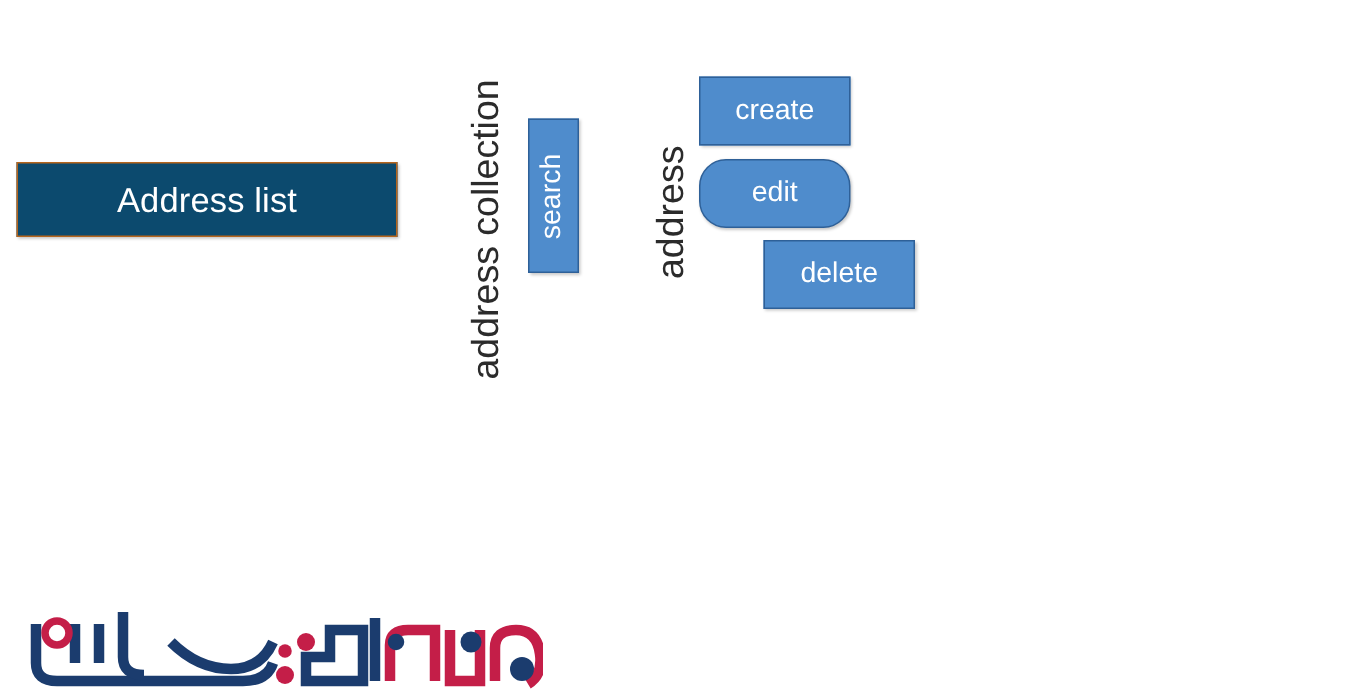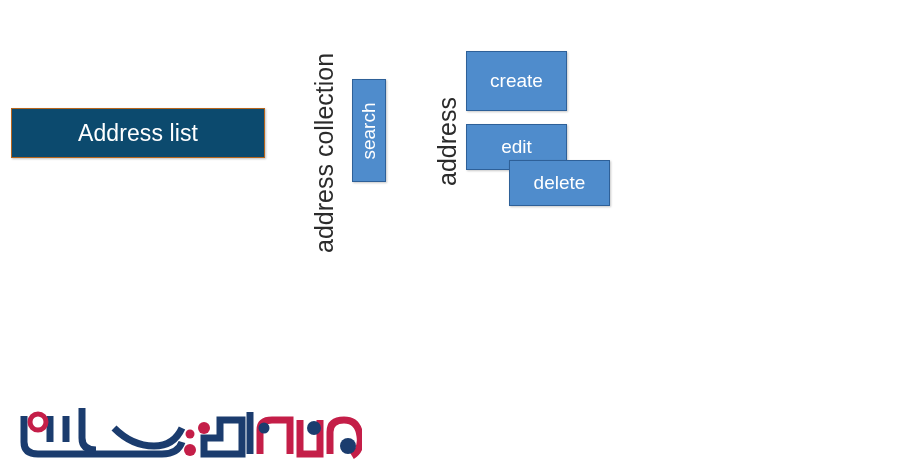--- a/index.html
+++ b/index.html
@@ -80,22 +80,22 @@
     top: 79px;
     width: 34px;
     height: 103px;
   }
   .node-search .vtext {
     transform: rotate(-90deg);
     white-space: nowrap;
     font-size: 19px;
   }
 
-  .node-create { left: 466px; top: 51px;  width: 101px; height: 60px; text-align: center; }
-  .node-edit   { left: 466px; top: 124px; width: 101px; height: 46px; }
+  .node-create { left: 466px; top: 51px;  width: 101px; height: 46px; text-align: center; }
+  .node-edit   { left: 466px; top: 106px; width: 101px; height: 46px; border-radius: 18px; }
   .node-delete { left: 466px; top: 160px; width: 101px; height: 46px; margin-left: 43px; }
 
   
   .logo {
     position: absolute;
     left: 14px;
     top: 398px;
     width: 348px;
     height: 62px;
   }

